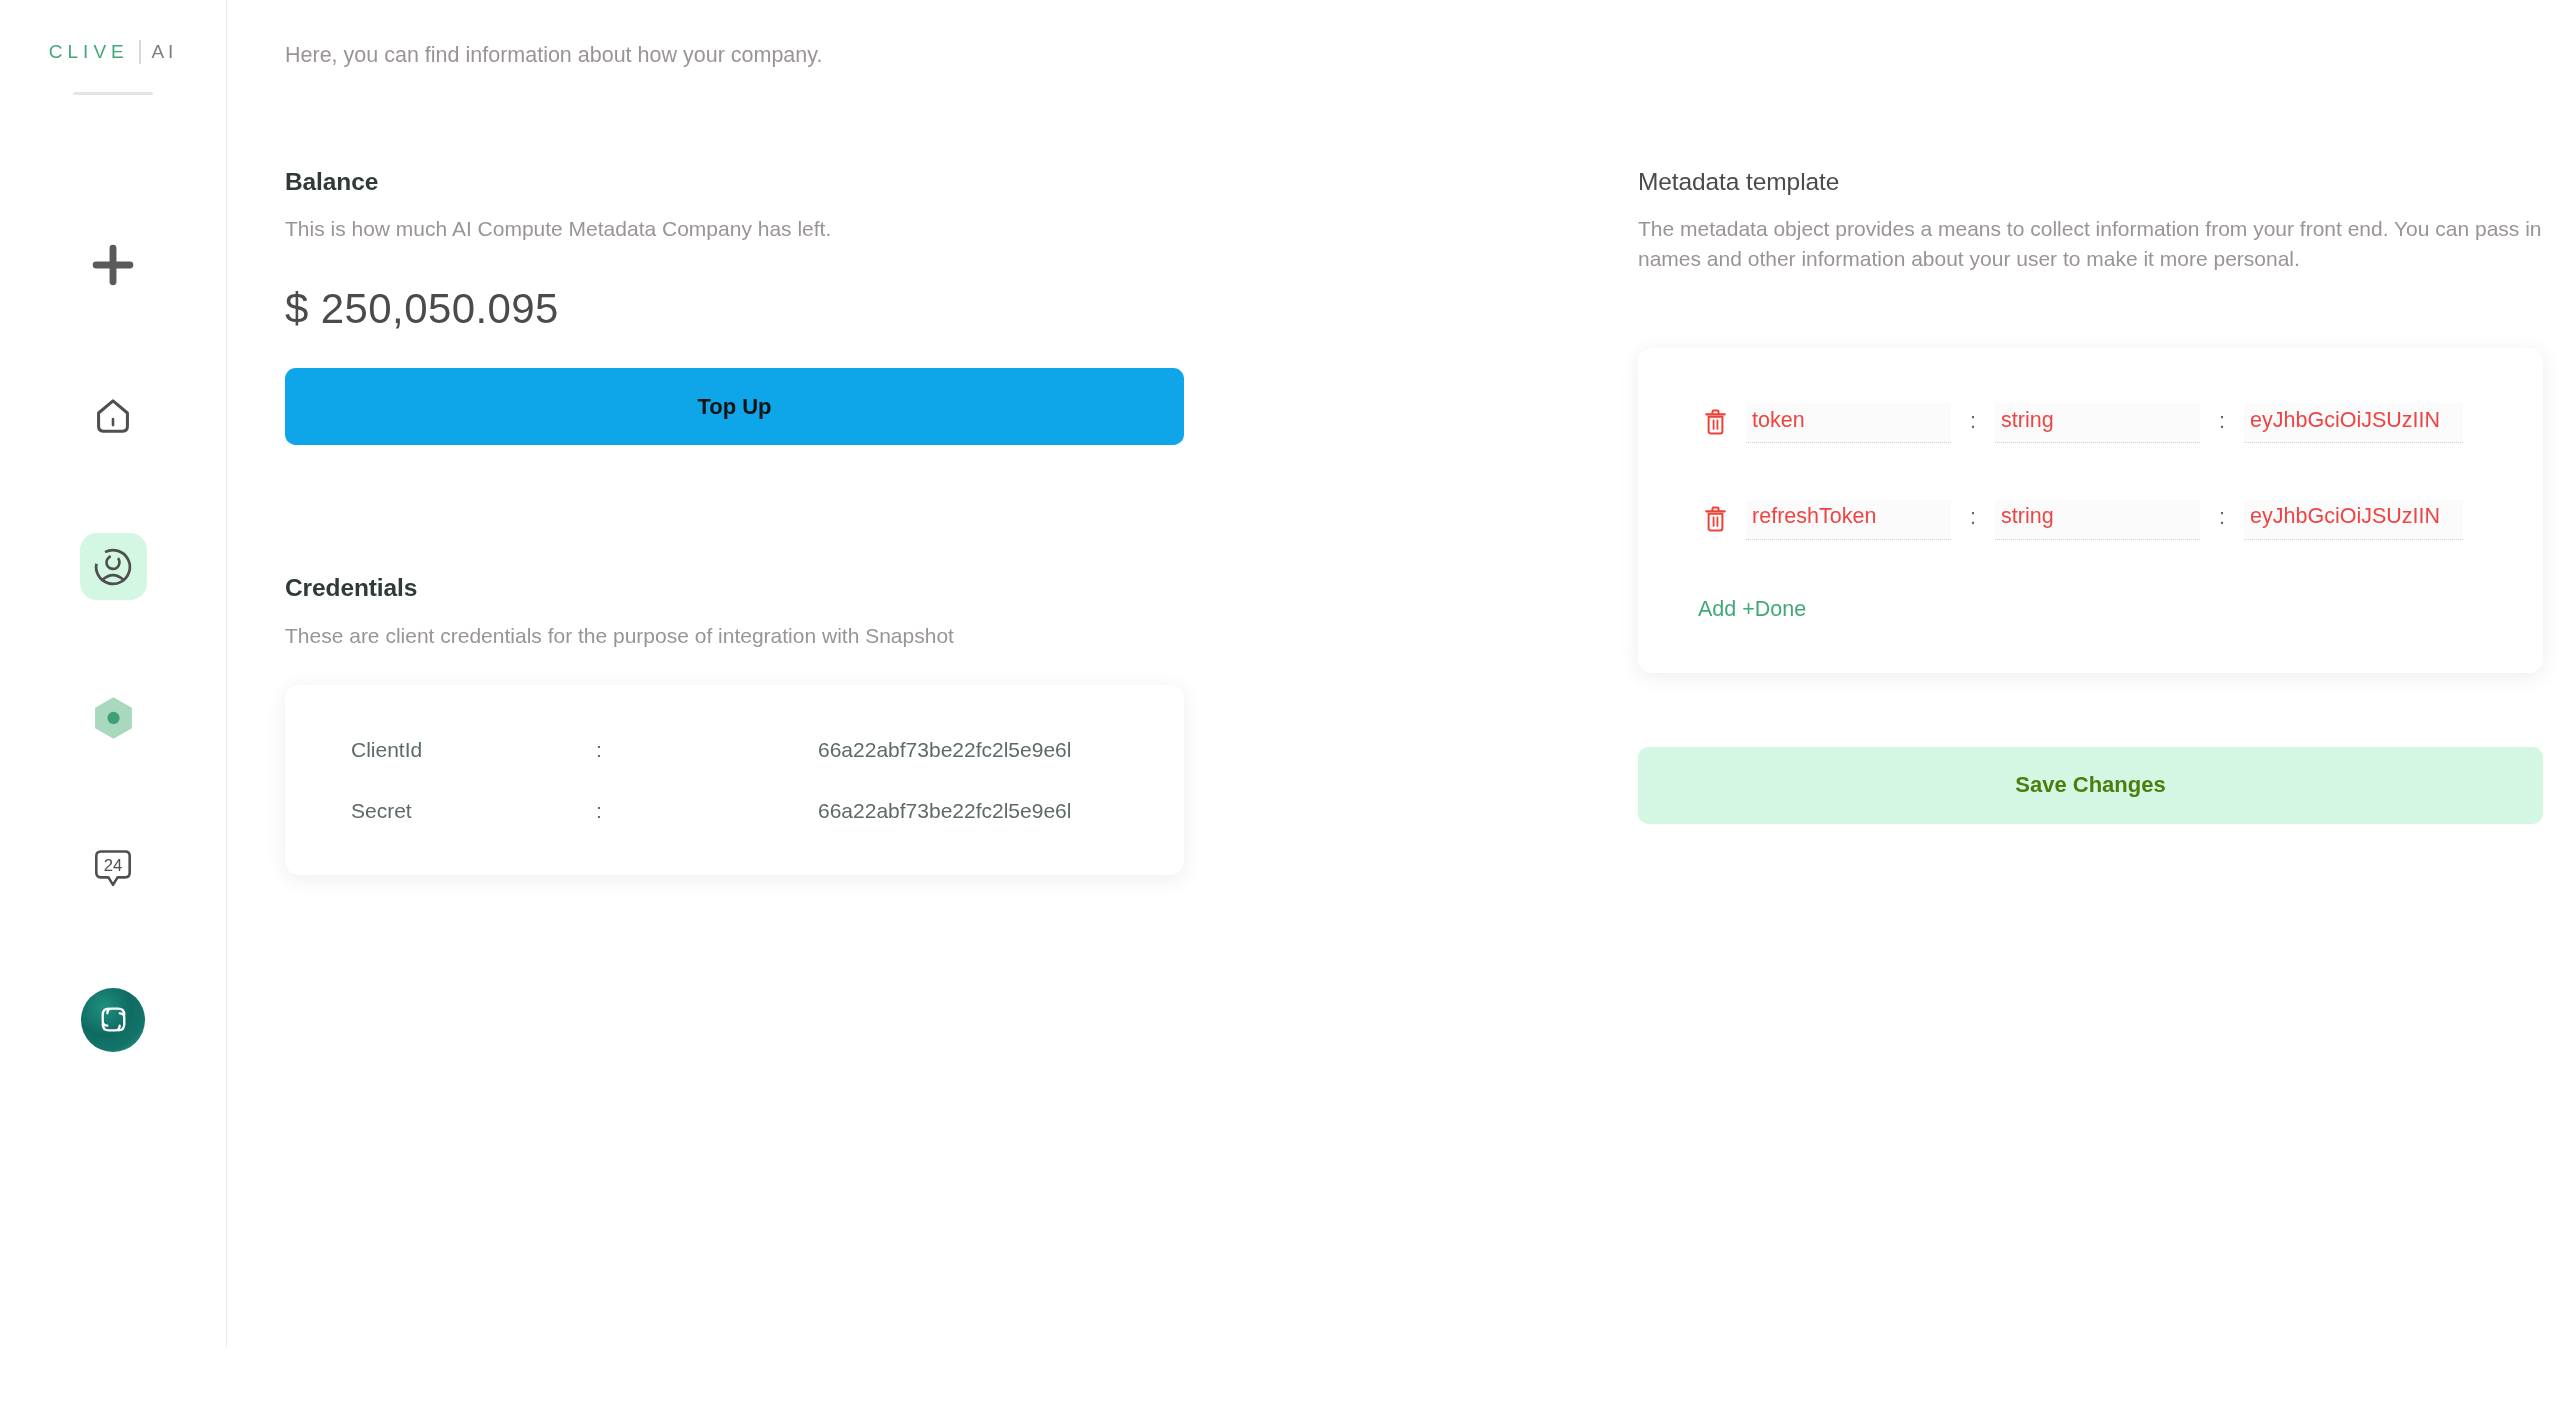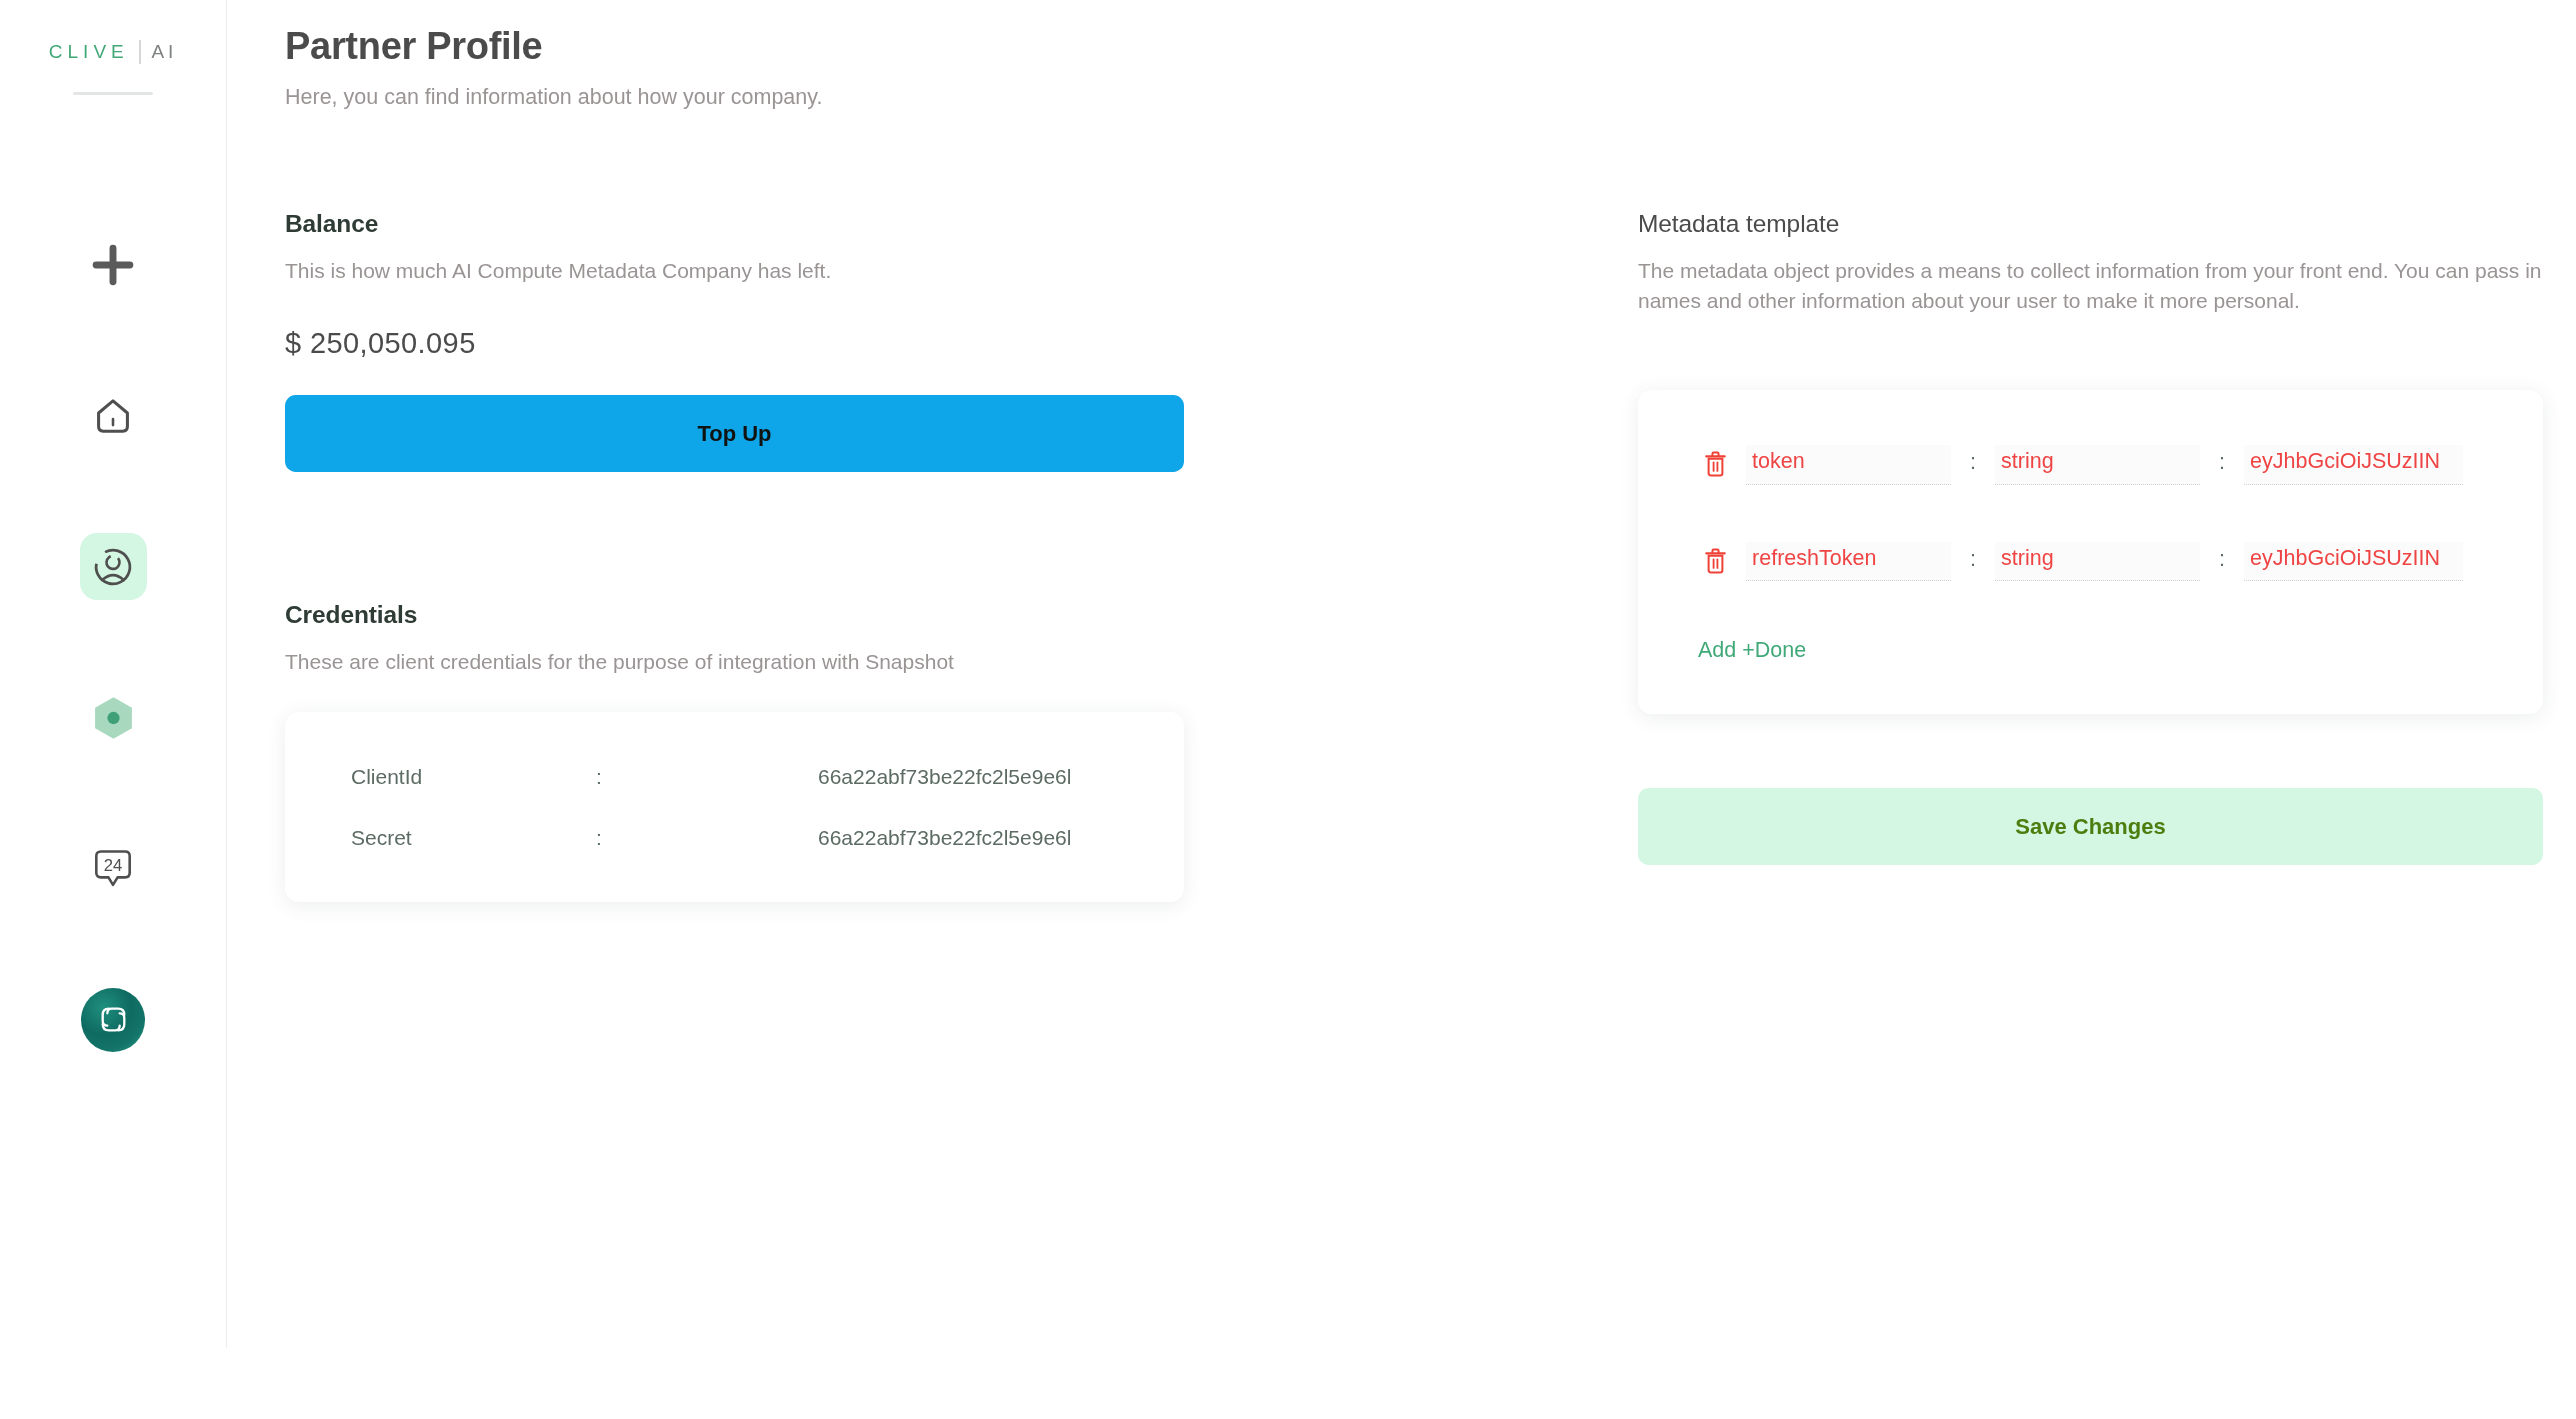--- a/index.html
+++ b/index.html
@@ -150,21 +150,21 @@
   .section-desc {
     margin-top: 18.4px;
     font-size: 21px;
     line-height: 1.42;
     color: #9a9494;
     font-weight: 400;
   }
 
   .balance-amount {
     margin-top: 41px;
-    font-size: 29px;
+    font-size: 42px;
     color: #4b4b4b;
     font-weight: 400;
     letter-spacing: 0.4px;
   }
 
   .btn-mint {
     margin-top: 35px;
     width: 899px;
     height: 77px;
     background: #0ea5e9;
@@ -360,21 +360,20 @@
             <path d="M38 18 Q38 10 30 10 L22 10 Q16 10 16 16" stroke="#ffffff" stroke-width="3" fill="none" stroke-linecap="round"></path>
           </svg>
         </div>
       </div>
 
     </nav>
   </aside>
 
   <main class="main">
 
-    <h1 class="page-title">Partner Profile</h1>
     <p class="page-sub">Here, you can find information about how your company.</p>
 
     <div class="columns">
 
       <section class="col-left">
 
         <div>
           <h2 class="section-head">Balance</h2>
           <p class="section-desc">This is how much AI Compute Metadata Company has left.</p>
           <div class="balance-amount">$ 250,050.095</div>

